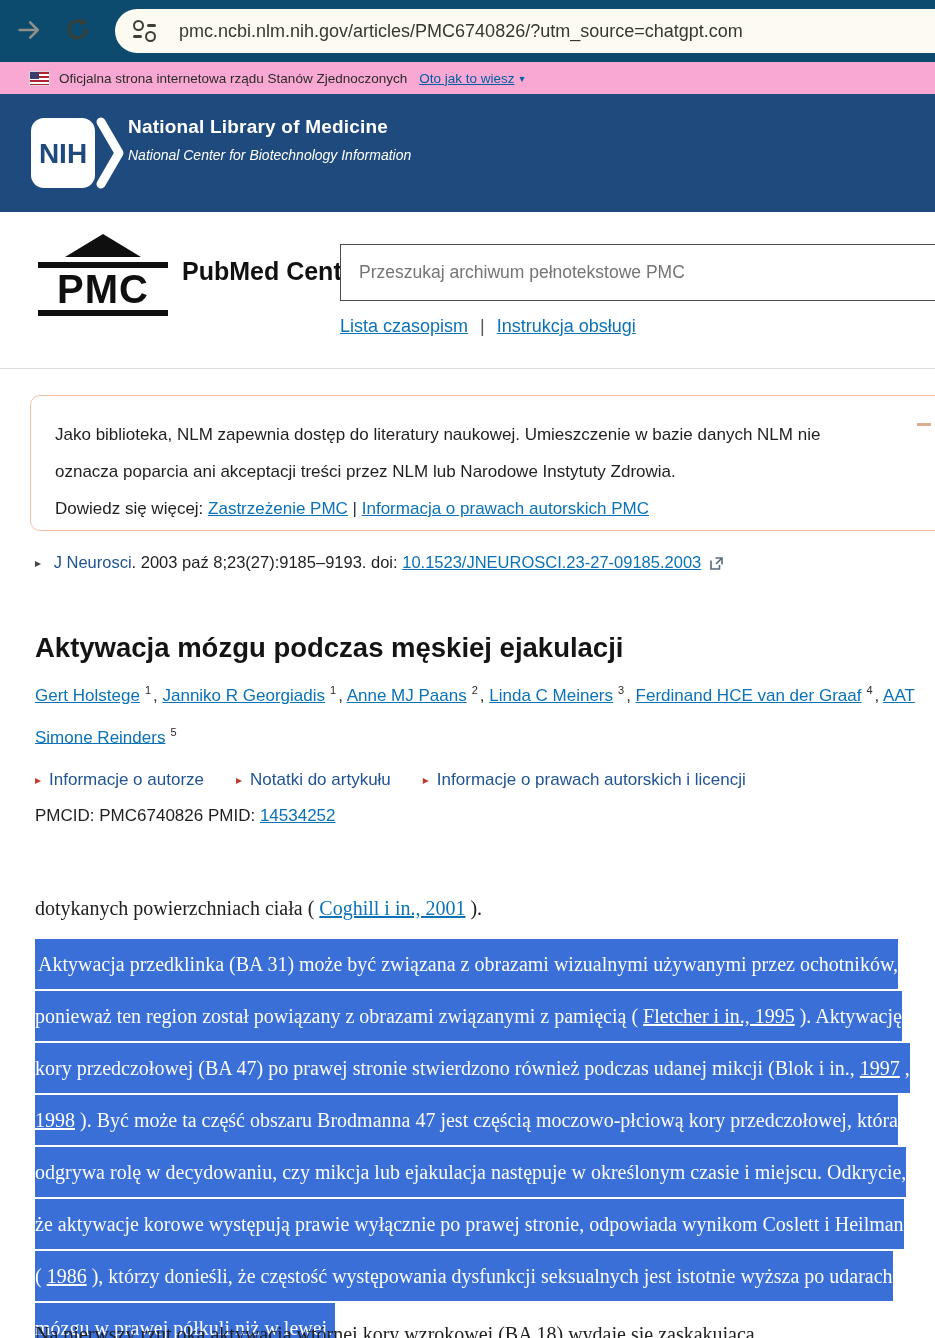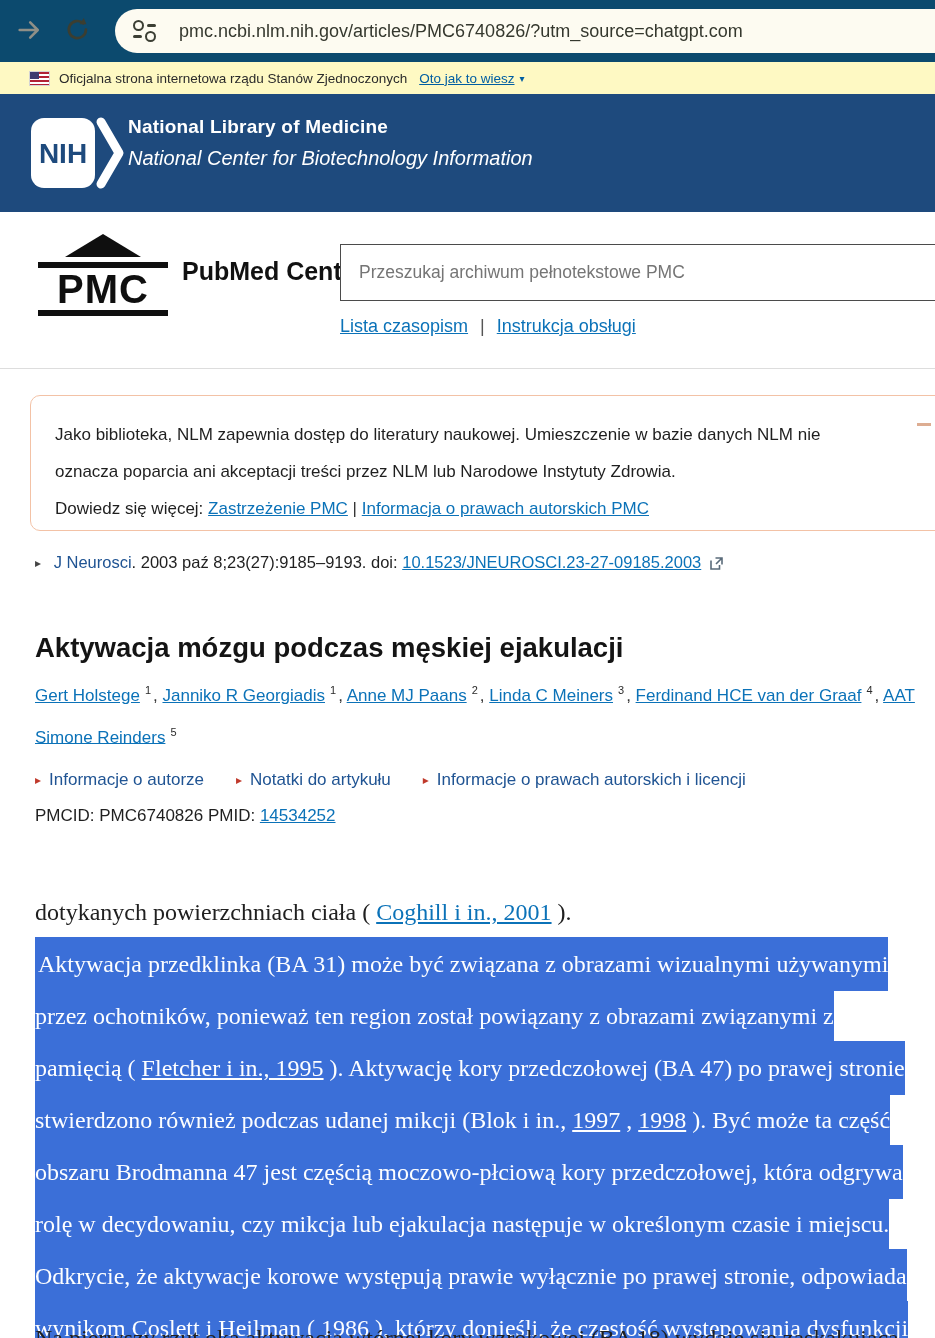--- a/index.html
+++ b/index.html
@@ -15,37 +15,37 @@
   .nav-btn.reload{left:62px;}
   .url-pill{position:absolute;left:115px;top:9px;width:860px;height:44px;
             background:#fdfbf1;border-radius:22px;display:flex;align-items:center;}
   .tune-icon{margin-left:18px;display:flex;flex-direction:column;gap:3px;}
   .tune-row{display:flex;align-items:center;gap:3px;height:8px;}
   .tune-circle{width:7px;height:7px;border:2px solid #3c3f34;border-radius:50%;}
   .tune-dash{width:9px;height:3px;background:#3c3f34;border-radius:2px;}
   .url-text{margin-left:23px;font-size:18px;color:#35382e;white-space:nowrap;}
 
   
-  .gov-banner{position:absolute;left:0;top:62px;width:935px;height:32px;background:#fef9c3;
+  .gov-banner{position:absolute;left:0;top:62px;width:935px;height:32px;background:#f9a8d4;
               display:flex;align-items:center;padding-left:30px;box-sizing:border-box;}
   .us-flag{position:relative;width:19px;height:13px;flex:0 0 auto;
            background:repeating-linear-gradient(to bottom,#b22234 0 2px,#ffffff 2px 4px);
            outline:1px solid #d4d4d4;}
   .us-flag .canton{position:absolute;left:0;top:0;width:9px;height:7px;background:#3c3b6e;}
   .gov-text{margin-left:10px;font-size:13.5px;color:#2b2b2b;}
   .gov-link{margin-left:12px;font-size:13.5px;color:var(--gov-link,#005ea2);
             text-decoration:underline;cursor:pointer;}
   .gov-chev{margin-left:5px;font-size:10px;color:var(--gov-link,#005ea2);}
 
   
   .nih-header{position:absolute;left:0;top:94px;width:935px;height:118px;background:var(--navy,#1e4a7d);}
   .nih-logo{position:absolute;left:30px;top:19px;}
   .nih-titles{position:absolute;left:128px;top:22px;color:#fff;}
   .nih-title{font-size:19px;font-weight:bold;letter-spacing:.2px;}
-  .nih-sub{font-size:20px;font-style:italic;margin-top:9px;}
+  .nih-sub{font-size:14px;font-style:italic;margin-top:9px;}
 
   
   .pmc-logo{position:absolute;left:38px;top:234px;width:130px;cursor:pointer;}
   .pmc-roof{width:0;margin:0 auto 5px;border-left:38px solid transparent;
             border-right:38px solid transparent;border-bottom:23px solid #0f0f0f;}
   .pmc-bar{height:6px;background:#0f0f0f;}
   .pmc-acro{font-size:40px;font-weight:800;letter-spacing:1px;line-height:1.05;
             text-align:center;color:#0f0f0f;}
   .pmc-name{position:absolute;left:182px;top:257px;font-size:25px;font-weight:600;color:#111;}
   .pmc-name sup{font-size:13px;}
@@ -80,21 +80,21 @@
   .authors{position:absolute;left:35px;top:672px;width:893px;font-size:17px;line-height:37px;color:#333;}
   .authors a{color:var(--link,#0b72b8);text-decoration:underline;cursor:pointer;}
   .authors sup{font-size:11px;margin:0 2px 0 5px;color:#2b2b2b;}
   .art-nav{position:absolute;left:35px;top:770px;display:flex;gap:32px;font-size:17px;}
   .art-nav .tri-red{color:var(--red,#c0392b);font-size:12px;margin-right:8px;position:relative;top:-1px;}
   .art-nav .nav-label{color:var(--darkblue,#205493);cursor:pointer;}
   .ids{position:absolute;left:35px;top:806px;font-size:17px;color:#1f1f1f;}
   .ids a{color:var(--link,#0b72b8);text-decoration:underline;cursor:pointer;}
 
   
-  .body-serif{font-family:"Liberation Serif",serif;font-size:24px;color:#202020;}
+  .body-serif{font-family:"Liberation Serif",serif;font-size:20px;color:#202020;}
   .para-frag{position:absolute;left:35px;top:872px;width:872px;line-height:32px;}
   .para-frag a,.hl a{cursor:pointer;}
   .para-frag a{color:var(--link,#0b72b8);text-decoration:underline;}
   .para-hl{position:absolute;left:35px;top:938px;width:878px;line-height:52px;margin:0;}
   .hl{background:var(--selection,#3b6fd8);color:#fdfeff;padding:14px 3px;}
   .hl a{color:inherit;text-decoration:underline;}
   .para-next{position:absolute;left:35px;top:1298px;width:872px;line-height:32px;}
 </style>
 </head>
 <body>

